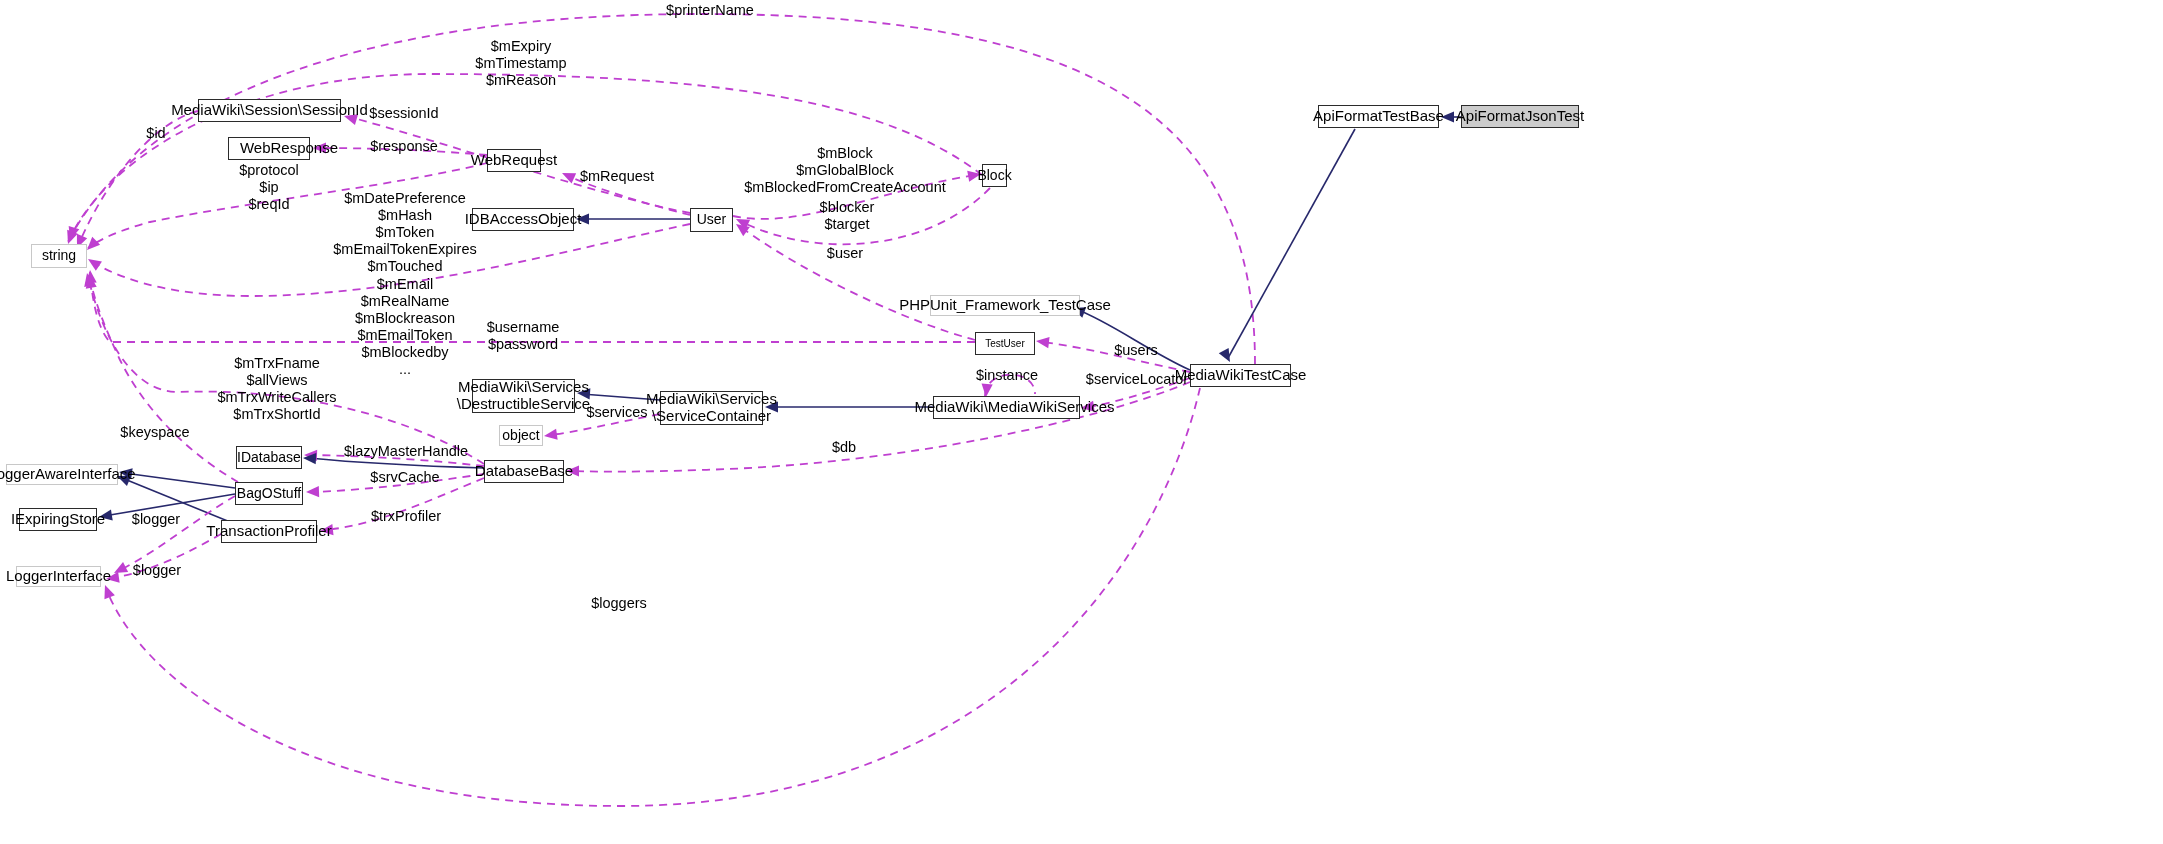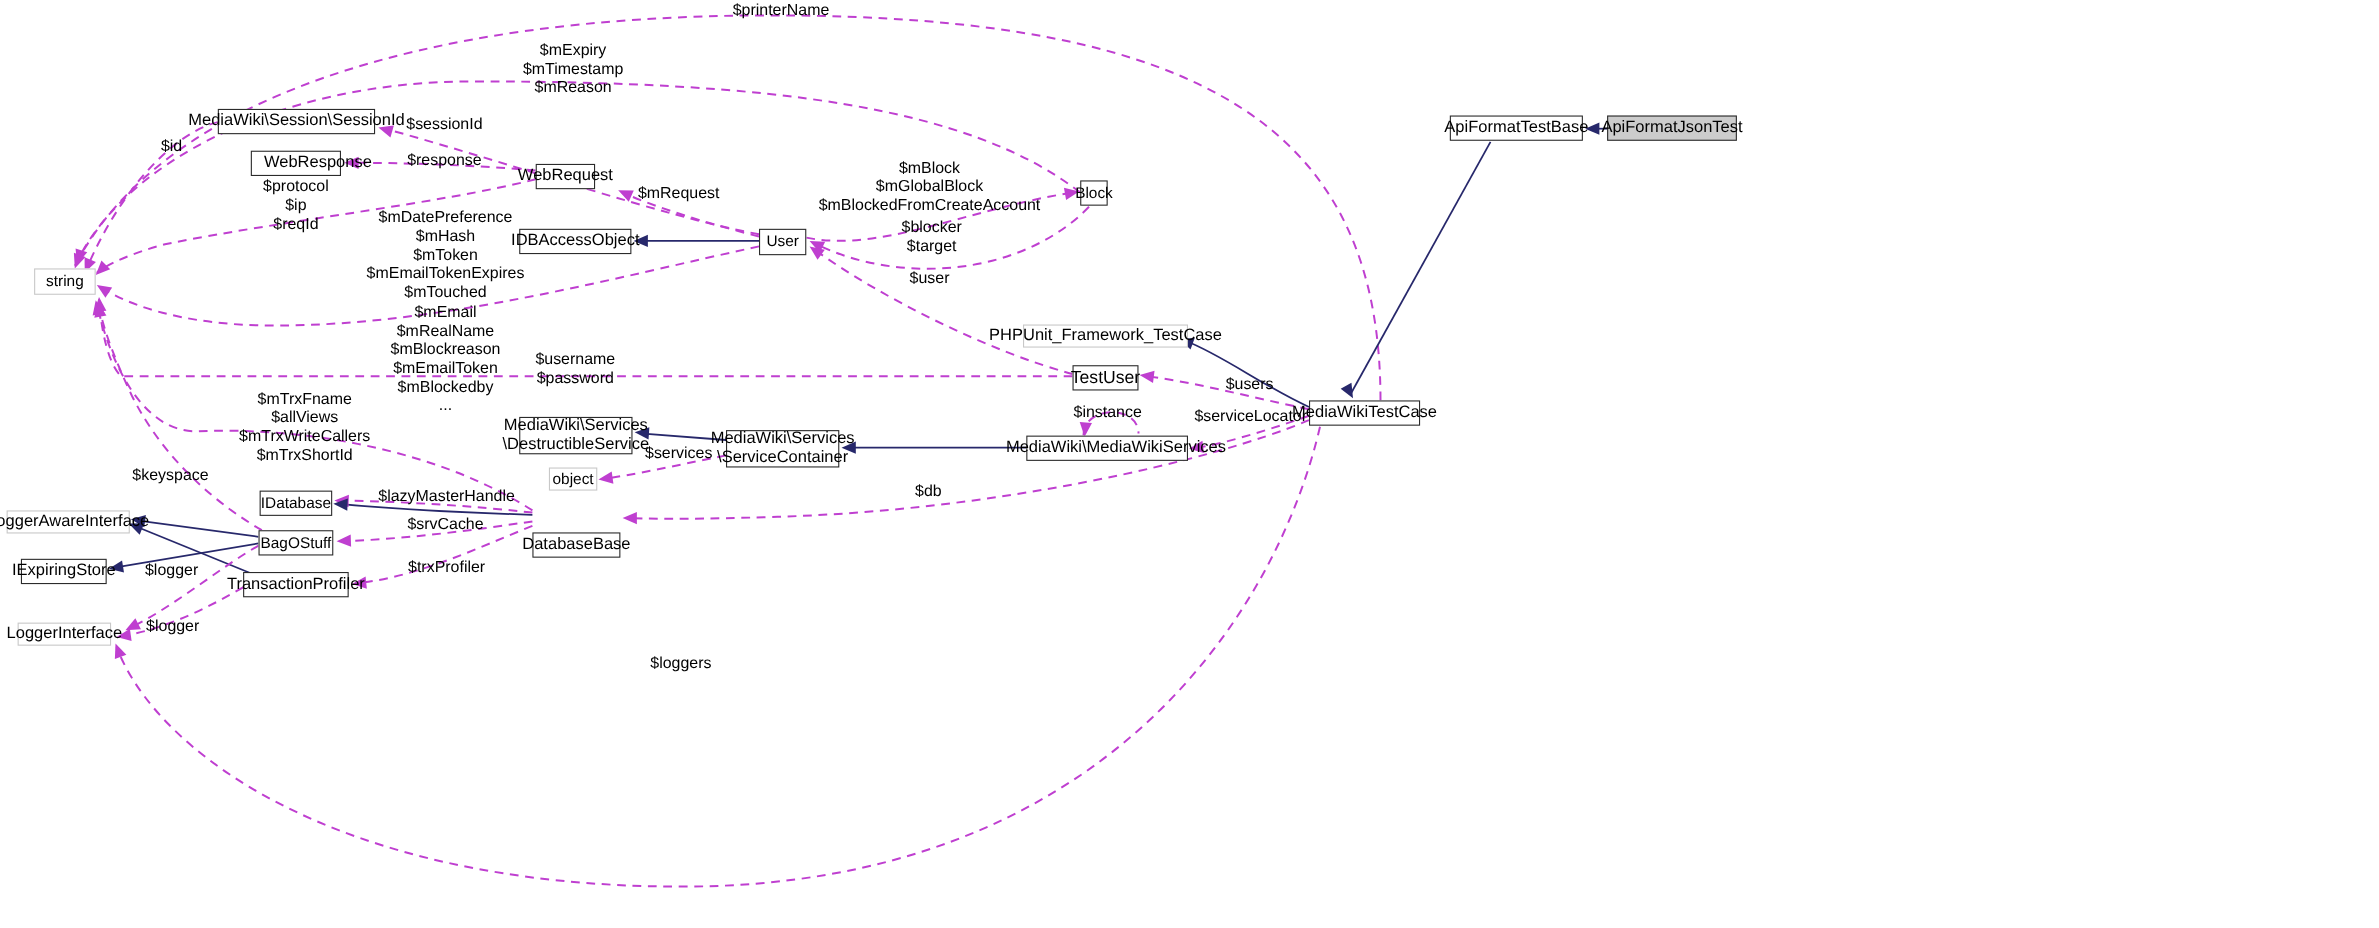--- a/index.html
+++ b/index.html
@@ -148,29 +148,29 @@
   </svg>
   <div id="nodes-layer">
       <div class="node-box faint" style="left: 31px; top: 244px; width: 56px; height: 24px; font-size: 14px;"><span>string</span></div>
       <div class="node-box solid" style="left: 198px; top: 99px; width: 143px; height: 23px;"><span>MediaWiki\Session\SessionId</span></div>
       <div class="node-box solid" style="left: 228px; top: 137px; width: 82px; height: 23px; padding-left: 40px;"><span>WebResponse</span></div>
       <div class="node-box solid" style="left: 487px; top: 149px; width: 54px; height: 23px;"><span>WebRequest</span></div>
       <div class="node-box solid" style="left: 472px; top: 208px; width: 102px; height: 23px;"><span>IDBAccessObject</span></div>
       <div class="node-box solid" style="left: 690px; top: 208px; width: 43px; height: 24px; font-size: 14px;"><span>User</span></div>
       <div class="node-box solid" style="left: 982px; top: 164px; width: 25px; height: 23px; font-size: 14px;"><span>Block</span></div>
       <div class="node-box faint" style="left: 930px; top: 295px; width: 150px; height: 21px;"><span>PHPUnit_Framework_TestCase</span></div>
-      <div class="node-box solid" style="left: 975px; top: 332px; width: 60px; height: 23px; font-size: 16px;"><span>TestUser</span></div>
+      <div class="node-box solid" style="left: 975px; top: 332px; width: 60px; height: 23px; font-size: 10px;"><span>TestUser</span></div>
       <div class="node-box solid" style="left: 472px; top: 379px; width: 103px; height: 34px;"><span>MediaWiki\Services
 \DestructibleService</span></div>
       <div class="node-box solid" style="left: 660px; top: 391px; width: 103px; height: 34px;"><span>MediaWiki\Services
 \ServiceContainer</span></div>
       <div class="node-box solid" style="left: 933px; top: 396px; width: 147px; height: 23px; padding-left: 16px;"><span>MediaWiki\MediaWikiServices</span></div>
       <div class="node-box faint" style="left: 499px; top: 425px; width: 44px; height: 21px; font-size: 14px;"><span>object</span></div>
       <div class="node-box solid" style="left: 236px; top: 446px; width: 66px; height: 23px; font-size: 14px;"><span>IDatabase</span></div>
-      <div class="node-box solid" style="left: 484px; top: 484px; width: 80px; height: 23px;"><span>DatabaseBase</span></div>
+      <div class="node-box solid" style="left: 484px; top: 460px; width: 80px; height: 23px;"><span>DatabaseBase</span></div>
       <div class="node-box faint" style="left: 6px; top: 464px; width: 112px; height: 21px;"><span>LoggerAwareInterface</span></div>
       <div class="node-box solid" style="left: 235px; top: 482px; width: 68px; height: 23px; font-size: 14px;"><span>BagOStuff</span></div>
       <div class="node-box solid" style="left: 19px; top: 508px; width: 78px; height: 23px;"><span>IExpiringStore</span></div>
       <div class="node-box solid" style="left: 221px; top: 520px; width: 96px; height: 23px;"><span>TransactionProfiler</span></div>
       <div class="node-box faint" style="left: 16px; top: 566px; width: 85px; height: 21px;"><span>LoggerInterface</span></div>
       <div class="node-box solid" style="left: 1190px; top: 364px; width: 101px; height: 23px; text-align: right;"><span>MediaWikiTestCase</span></div>
       <div class="node-box solid" style="left: 1318px; top: 105px; width: 121px; height: 23px;"><span>ApiFormatTestBase</span></div>
       <div class="node-box highlight" style="left: 1461px; top: 105px; width: 118px; height: 23px;"><span>ApiFormatJsonTest</span></div>
     </div>
   <div id="labels-layer">

